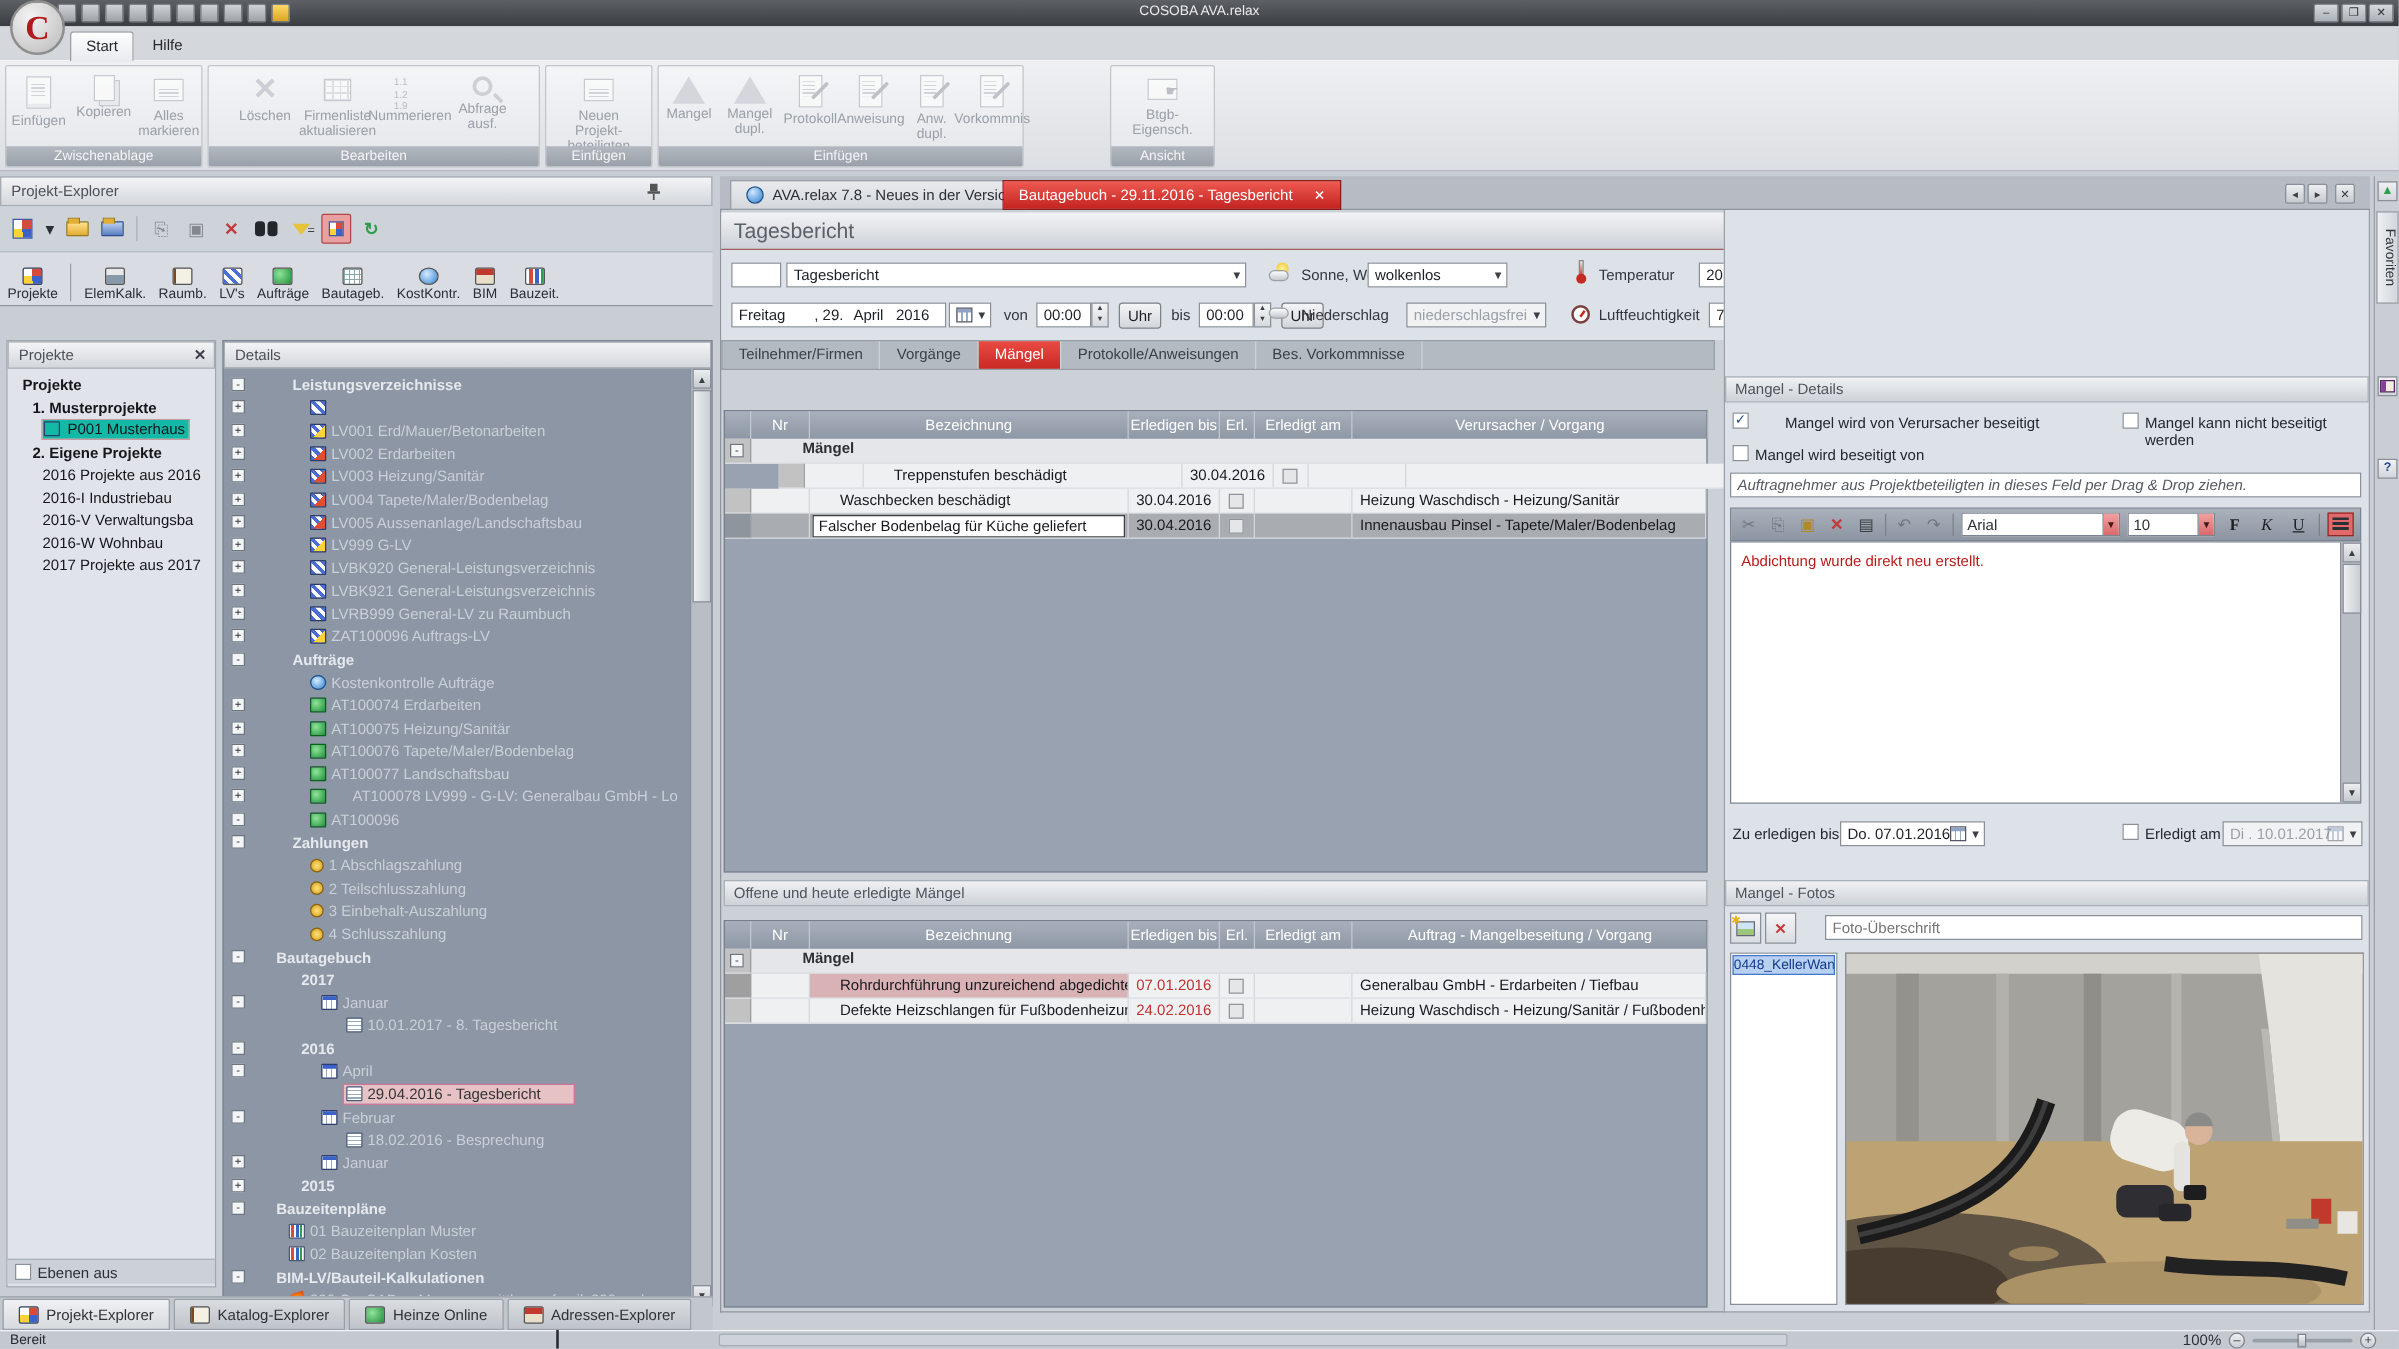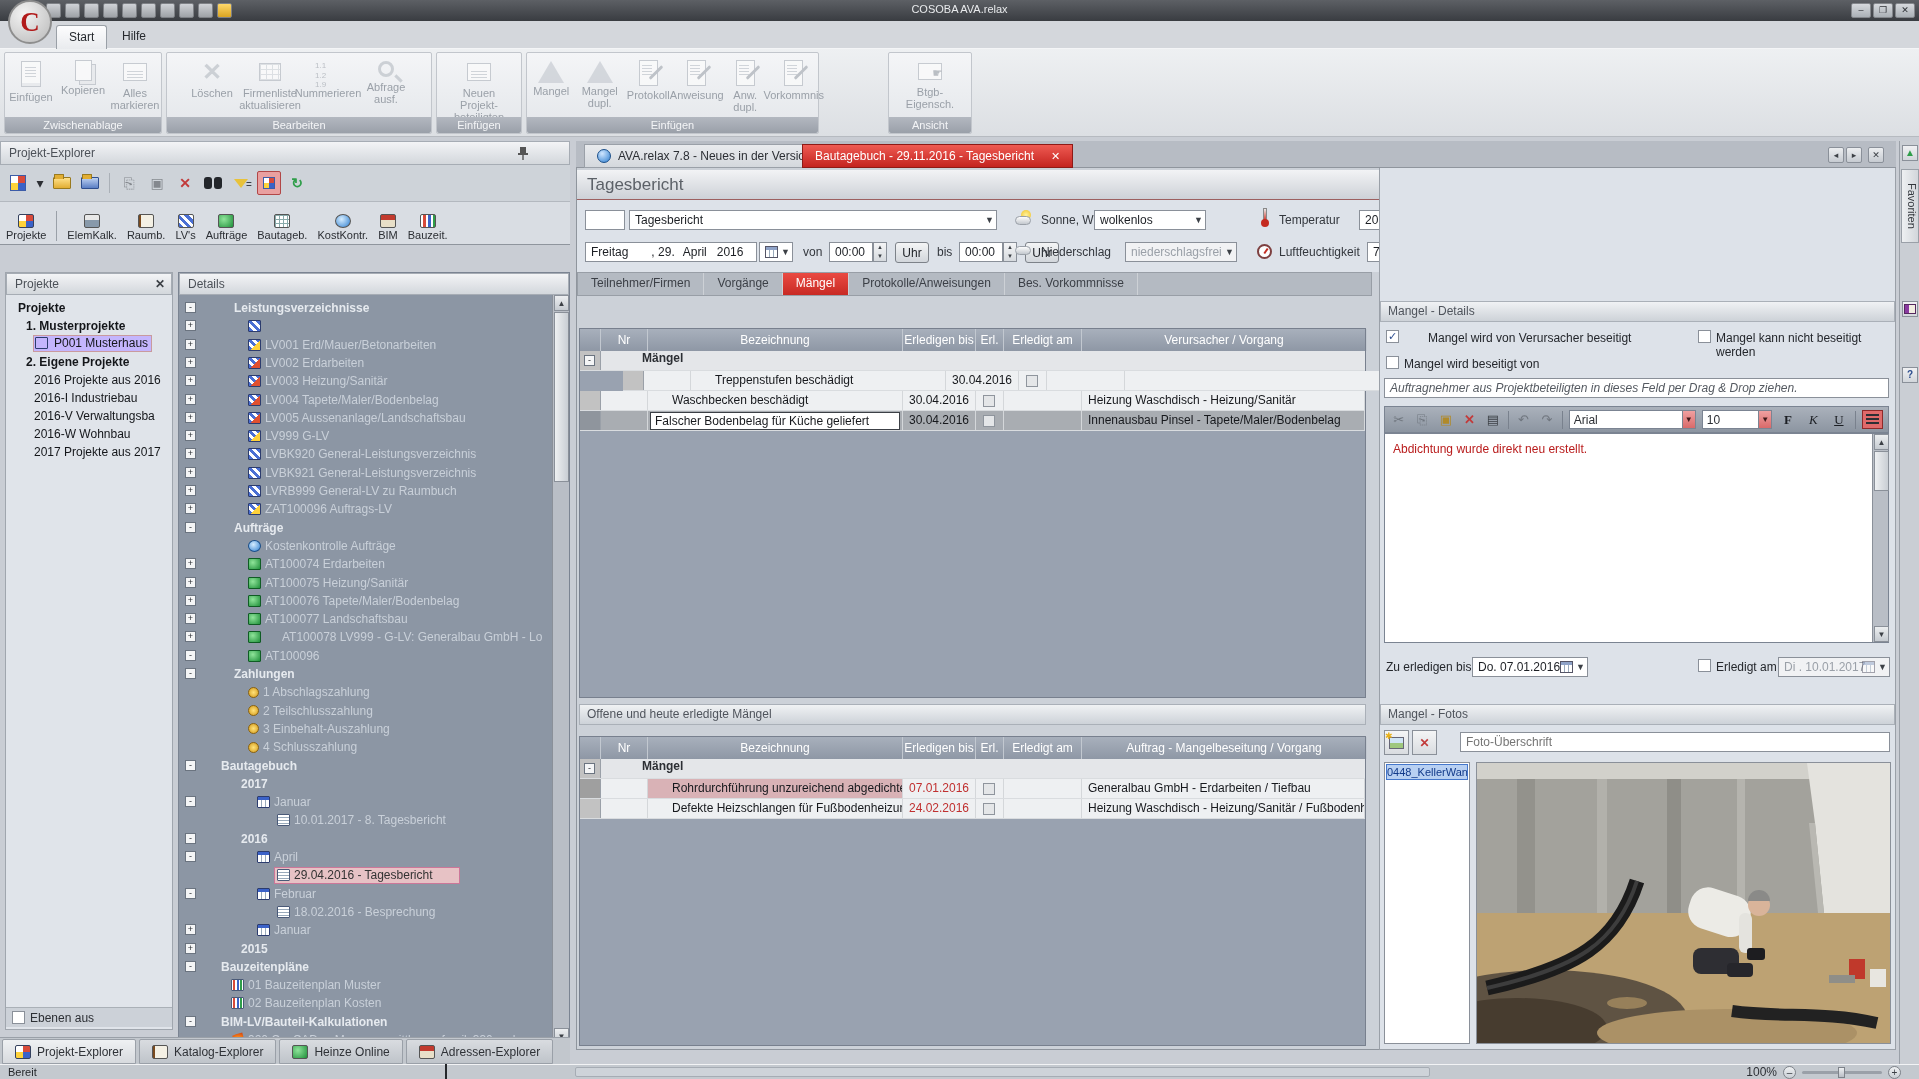--- a/index.html
+++ b/index.html
@@ -88,21 +88,21 @@
   .mi-grid{background:#fff;background-image:repeating-linear-gradient(#8aa 0 1px,transparent 1px 4px),repeating-linear-gradient(90deg,#8aa 0 1px,transparent 1px 4px);}
   .mi-globe{background:radial-gradient(circle at 40% 35%,#d4ecff,#2f7fd0);border-radius:50%;}
   .mi-house{background:linear-gradient(#c23a2e 45%,#e8dfc8 45%);}
   .mi-chart{background:#fff;background-image:linear-gradient(90deg,transparent 2px,#d84a3a 2px 5px,transparent 5px 7px,#3b62c8 7px 10px,transparent 10px 12px,#2f9e4a 12px 15px,transparent 15px);}
 
   #projPanel{left:5px;top:272px;width:168px;height:758px;background:#e0e4ea;border:1px solid #a0a6ae;}
   #projHeader{left:0;top:0;width:100%;height:22px;position:absolute;}
   .ptree-row{position:absolute;height:17px;display:flex;align-items:center;white-space:nowrap;overflow:hidden;width:100%;}
   .ptree-row .lbl{font-size:12px;color:#14161a;}
   .ptree-row.bold .lbl{font-weight:bold;}
-  .ptree-row .selwrap{background:#c4b5fd;outline:1px solid #c99a9e;padding:0 3px 1px 1px;display:flex;align-items:center;gap:4px;}
+  .ptree-row .selwrap{background:#14b8a6;outline:1px solid #c99a9e;padding:0 3px 1px 1px;display:flex;align-items:center;gap:4px;}
   #ebenen{left:0;bottom:2px;width:100%;height:20px;position:absolute;background:#ccd1d8;border-top:1px solid #aab0b7;display:flex;align-items:center;gap:5px;padding-left:6px;}
 
   #detPanel{left:178px;top:272px;width:392px;height:773px;background:#8c96a4;border:1px solid #7b8492;}
   #detHeader{left:0;top:0;width:100%;height:22px;position:absolute;}
   .dtree{position:absolute;left:0;top:22px;width:374px;height:749px;overflow:hidden;}
   .dtree-row{position:absolute;height:18px;display:flex;align-items:center;white-space:nowrap;}
   .dtree-row .lbl{font-size:12px;color:#c9d0d9;}
   .dtree-row.bold .lbl{font-weight:bold;color:#e6eaef;}
   .dtree-row .selwrap{background:#e7c2c5;outline:1px solid #c79;padding:0 26px 1px 2px;display:flex;align-items:center;gap:4px;}
   .dtree-row .selwrap .lbl{color:#333;}

